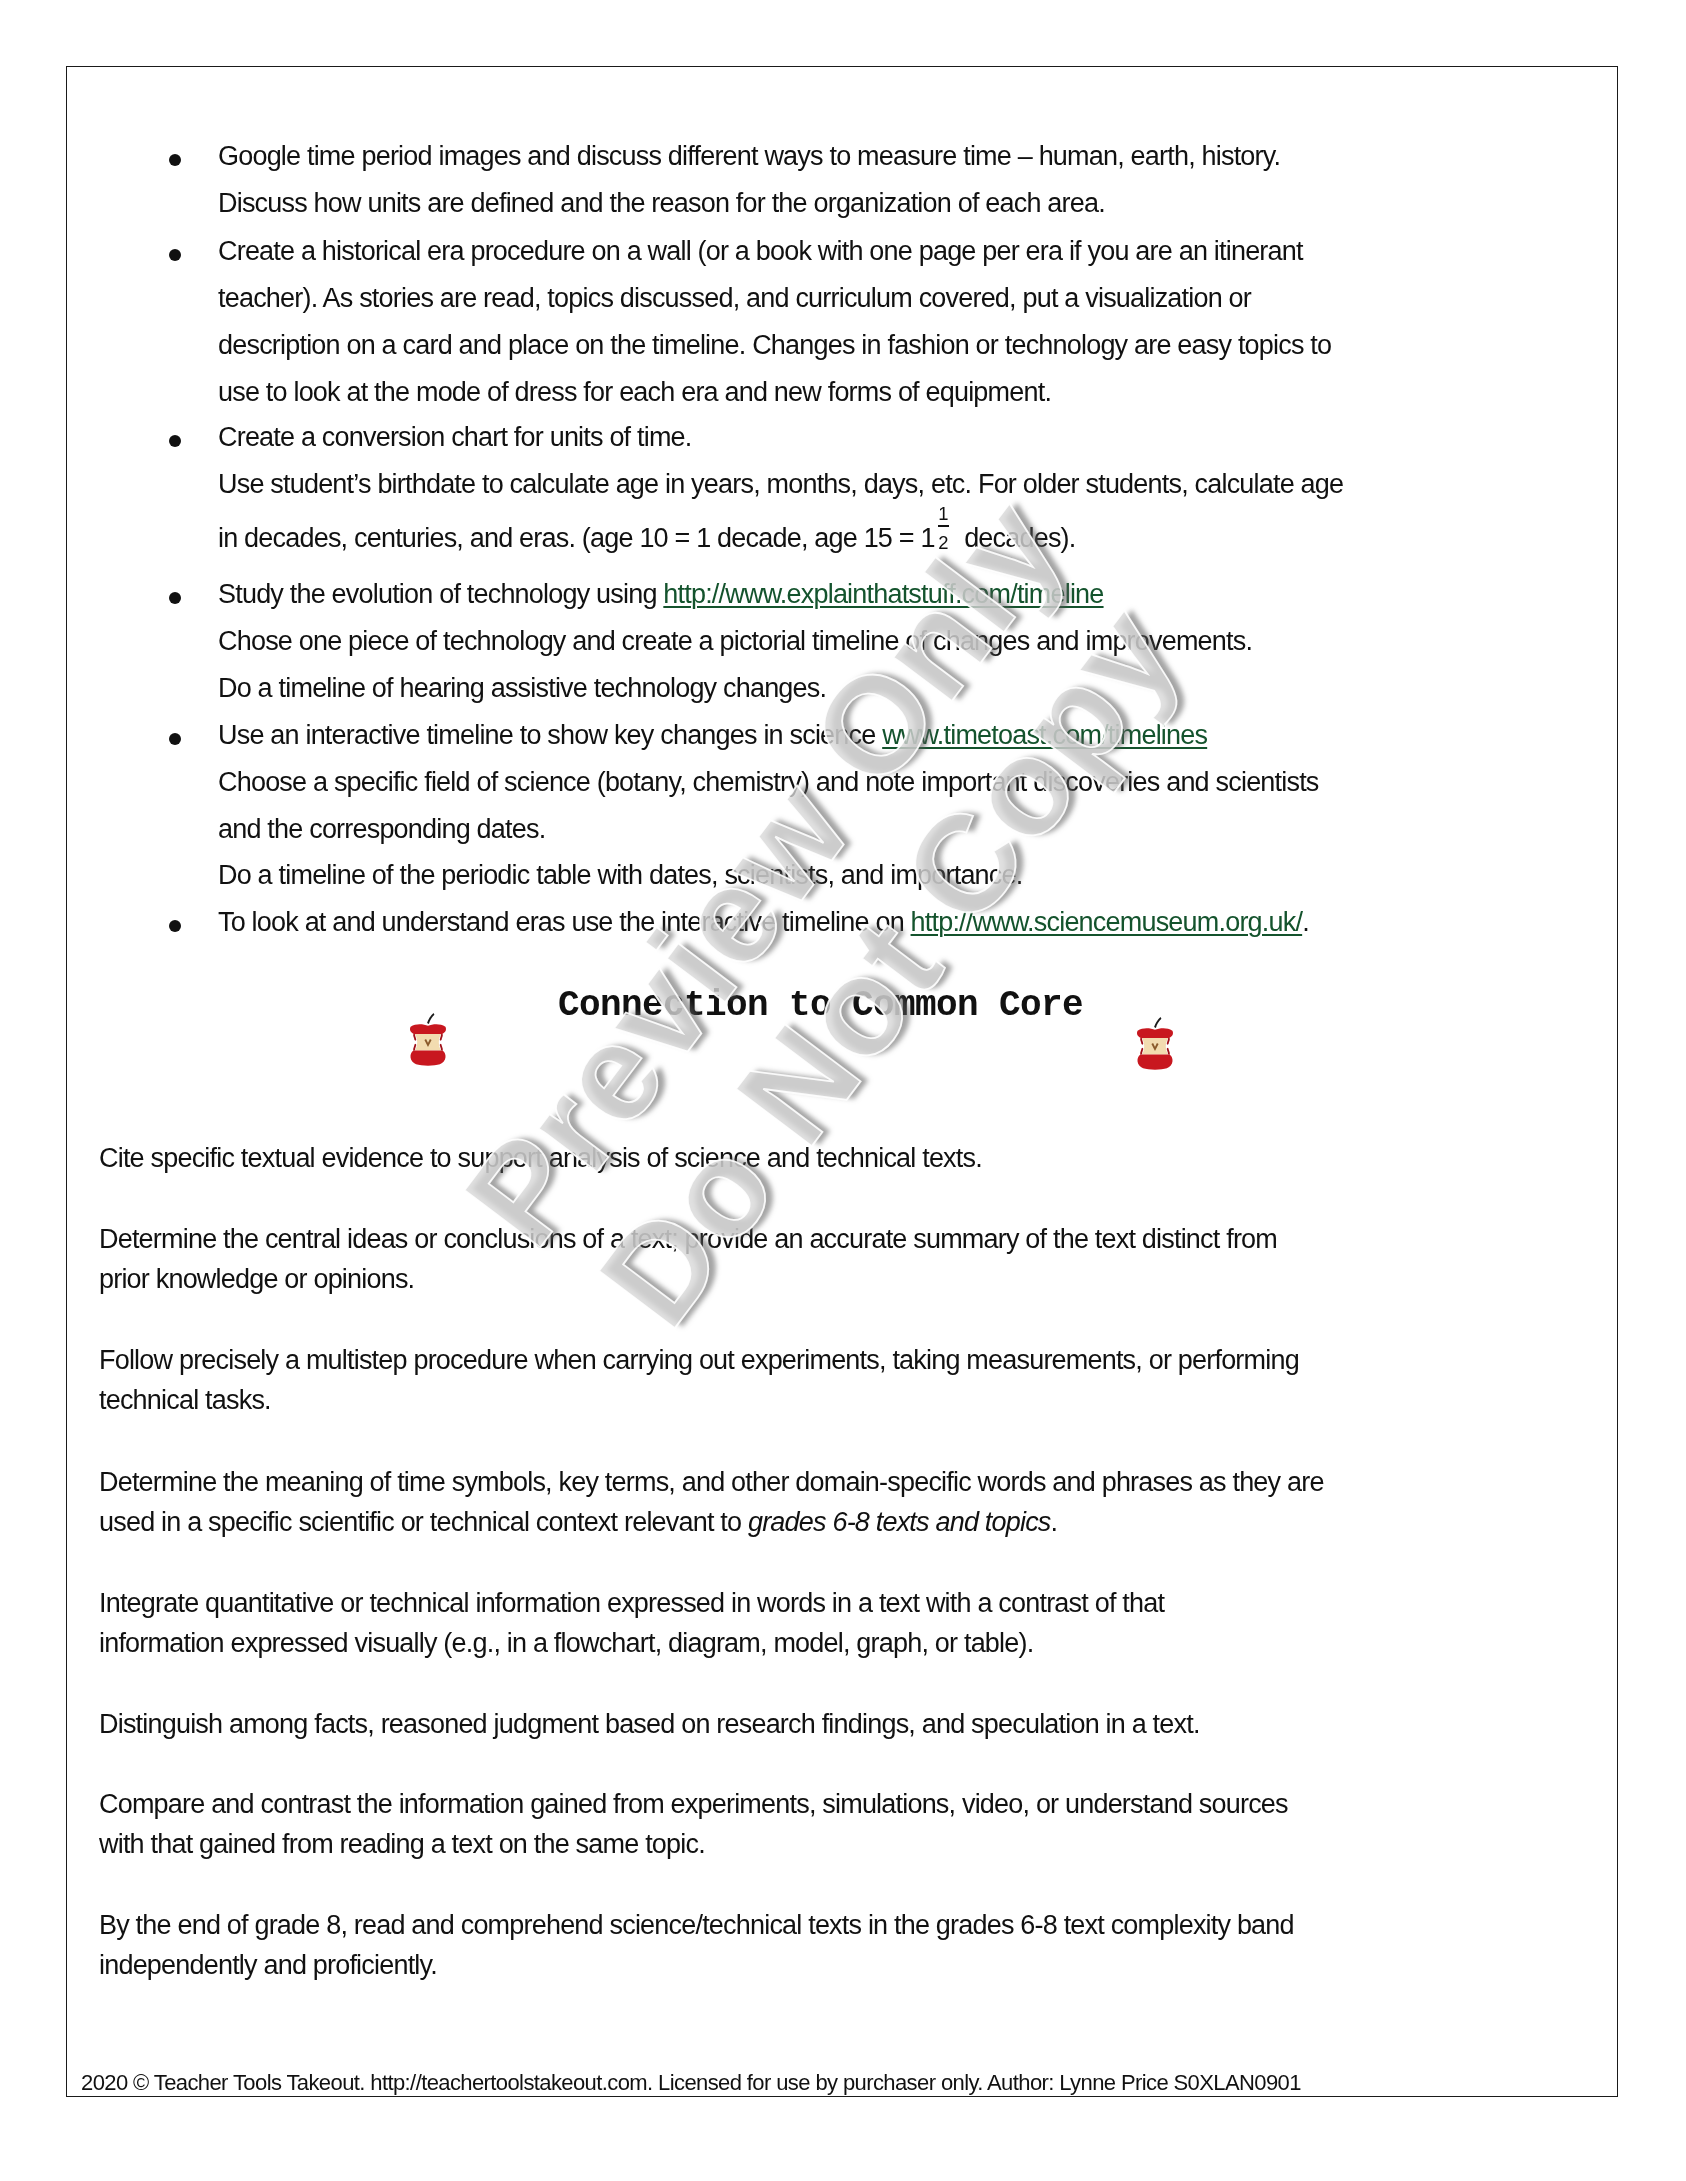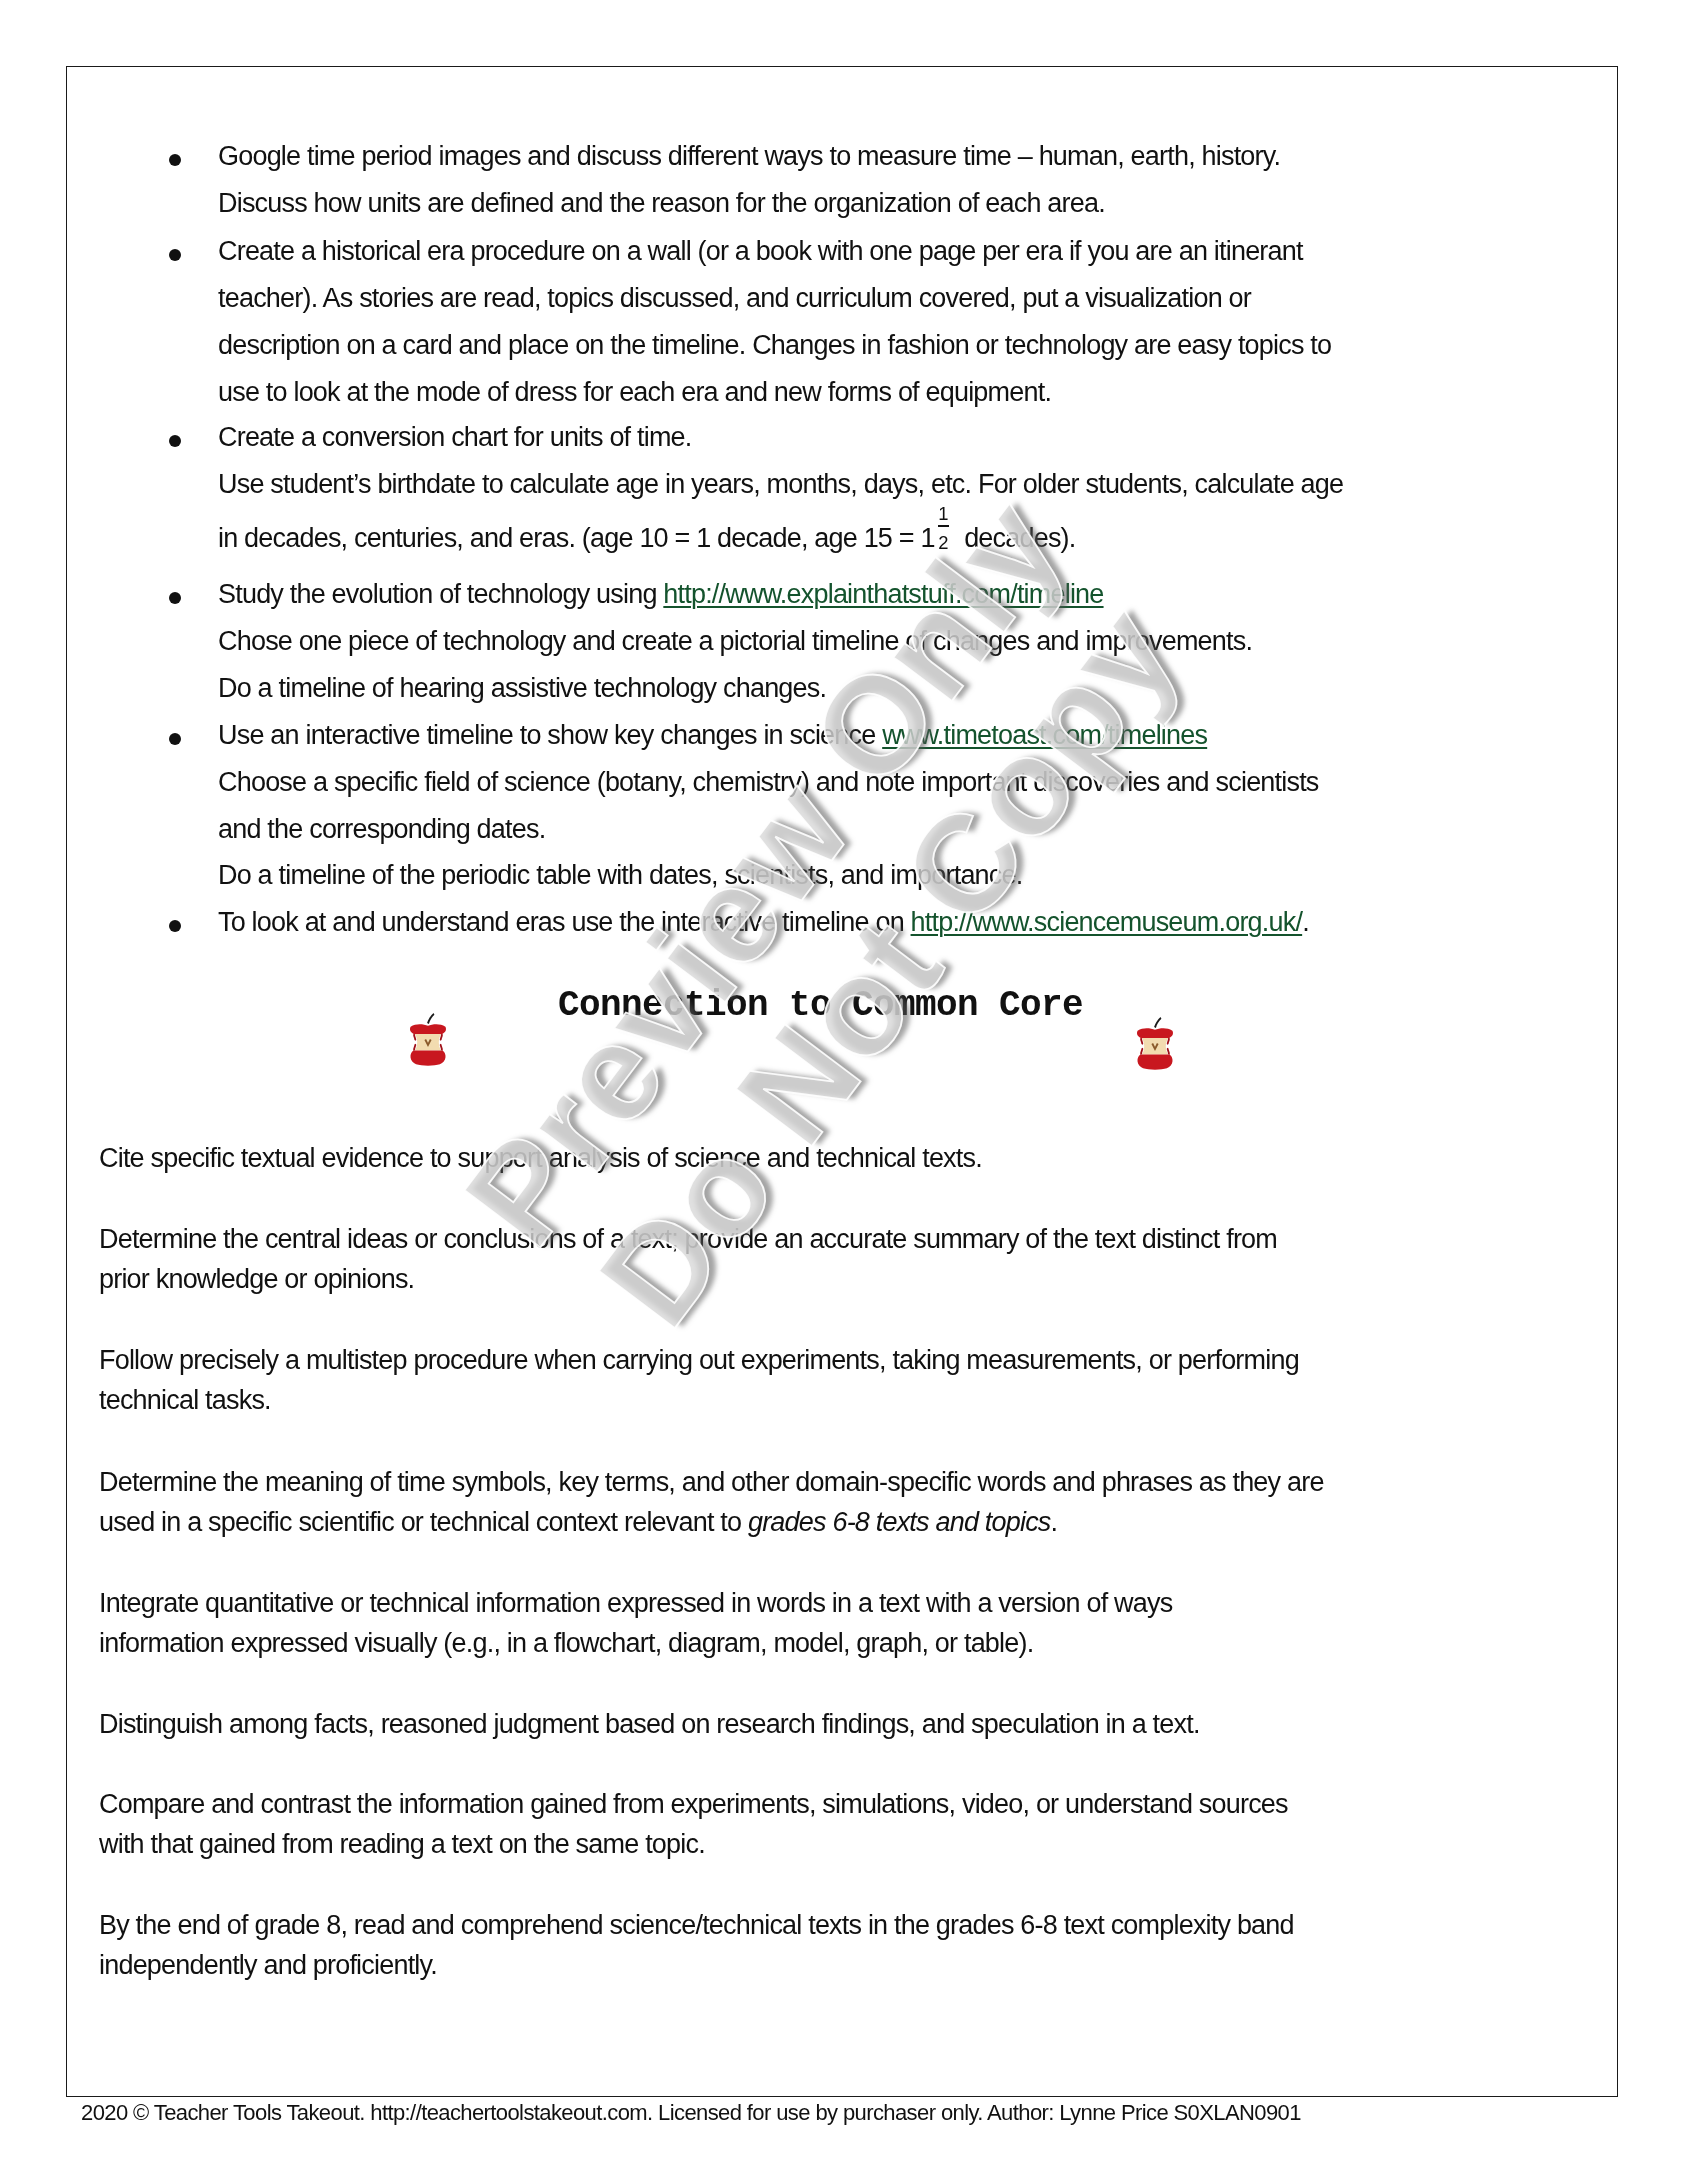--- a/index.html
+++ b/index.html
@@ -33,21 +33,21 @@
     .apple { position: absolute; width: 46px; height: 55px; }
     .apple-left { left: 405px; top: 1012px; }
     .apple-right { left: 1132px; top: 1016px; }
 
     .para { position: absolute; left: 99px; }
     .para .pl { position: absolute; left: 0; white-space: nowrap; }
     b { font-weight: normal; }
     i { font-style: italic; }
 
     .footer {
-      position: absolute; left: 81px; top: 2070px; font-size: 22px; letter-spacing: -0.6px; white-space: nowrap; color: #111; margin-top: 30px;
+      position: absolute; left: 81px; top: 2070px; font-size: 22px; letter-spacing: -0.6px; white-space: nowrap; color: #111;
     }
 
     .watermark {
       position: absolute; left: 826px; top: 918px; width: 0; height: 0; pointer-events: none;
     }
     .wm-inner {
       position: absolute; left: -643px; top: -156px; width: 1286px; text-align: center;
       transform: rotate(-53deg); transform-origin: 643px 156px;
       font-family: "Liberation Sans", "DejaVu Sans", sans-serif; font-weight: bold;
       font-size: 138px; line-height: 156px; color: rgba(215,215,215,0.78);
@@ -133,21 +133,21 @@
     <div class="pl" style="top:0"><span>Follow precisely a multistep procedure when carrying out experiments, </span><b>taking measurements</b><span>, or performing</span></div>
     <div class="pl" style="top:40px">technical tasks.</div>
   </div>
 
   <div class="para" style="top:1467px">
     <div class="pl" style="top:0"><b>Determine the meaning of time symbols</b><span>, key terms, and other domain-specific words and phrases as they are</span></div>
     <div class="pl" style="top:40px"><span>used in a specific scientific or technical context relevant to </span><i>grades 6-8 texts and topics</i><span>.</span></div>
   </div>
 
   <div class="para" style="top:1588px">
-    <div class="pl" style="top:0"><b>Integrate quantitative or technical information expressed in words</b><span> in a text with a version of ways</span></div>
+    <div class="pl" style="top:0"><b>Integrate quantitative or technical information expressed in words</b><span> in a text with a contrast of that</span></div>
     <div class="pl" style="top:40px">information expressed visually (e.g., in a flowchart, diagram, model, graph, or table).</div>
   </div>
 
   <div class="para" style="top:1709px">
     <div class="pl" style="top:0"><b>Distinguish among facts</b><span>, reasoned judgment based on research findings, and speculation in a text.</span></div>
   </div>
 
   <div class="para" style="top:1789px">
     <div class="pl" style="top:0"><b>Compare and contrast the information gained from experiments</b><span>, simulations, video, or understand sources</span></div>
     <div class="pl" style="top:40px">with that gained from reading a text on the same topic.</div>

